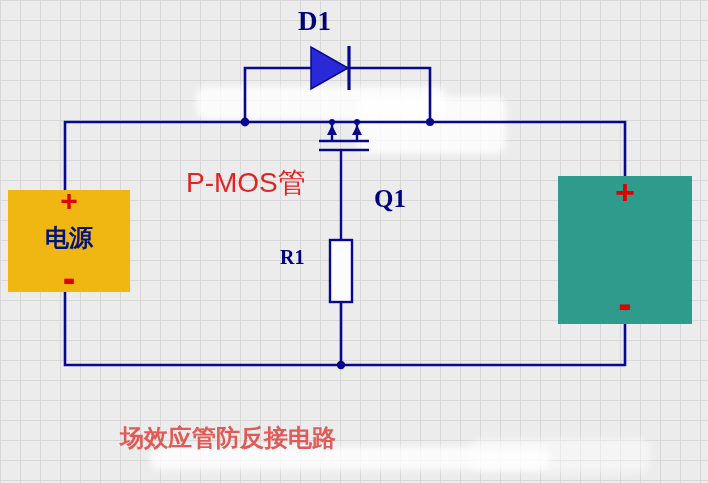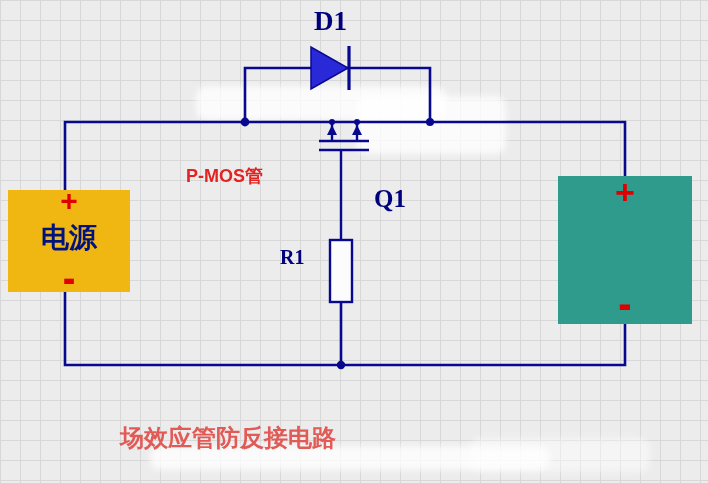--- a/index.html
+++ b/index.html
@@ -48,21 +48,21 @@
   }
   #power-box{
     left:8px;top:190px;width:122px;height:102px;
     background:#f0b612;
   }
   #board-box{
     left:558px;top:176px;width:134px;height:148px;
     background:#2e9b8c;
   }
   #mos-type-label{
-    color:#e32222;font-weight:bold;font-size:18px;
+    color:#e32222;font-weight:normal;font-size:28px;
     white-space:nowrap;
   }
   #circuit-title{
     left:120px;top:422px;width:460px;
     color:#e15a55;
     font-size:24px;font-weight:600;
     white-space:nowrap;
   }
 </style>
 </head>
@@ -107,29 +107,29 @@
       <circle cx="245" cy="122" r="4.4"></circle>
       <circle cx="430" cy="122" r="4"></circle>
       <circle cx="341" cy="365" r="4.2"></circle>
       <circle cx="332" cy="122" r="3"></circle>
       <circle cx="357" cy="122" r="3"></circle>
     </g>
   </svg>
 
   <div id="power-box" class="abs box">
     <span class="sign plus" style="font-size:30px;">+</span>
-    <span class="box-label" style="font-size:28px;">电源</span>
+    <span class="box-label" style="font-size:24px;">电源</span>
     <span class="sign minus" style="font-size:38px;">-</span>
   </div>
 
   <div id="board-box" class="abs box">
     <span class="sign plus" style="font-size:34px;margin-top:4px;">+</span>
     <span class="sign minus" style="font-size:40px;margin-bottom:6px;">-</span>
   </div>
 
-  <div class="abs designator" style="left:314px;top:6px;font-size:27px;">D1</div>
+  <div class="abs designator" style="left:298px;top:6px;font-size:27px;">D1</div>
   <div class="abs designator" style="left:374px;top:150px;font-size:25px;margin-top:35px;">Q1</div>
   <div class="abs" id="mos-type-label" style="left:186px;top:164px;">P-MOS管</div>
   <div class="abs designator" style="left:280px;top:246px;font-size:20px;">R1</div>
 
   <div class="abs" id="circuit-title">场效应管防反接电路</div>
 
 </div>
 
 </body></html>

